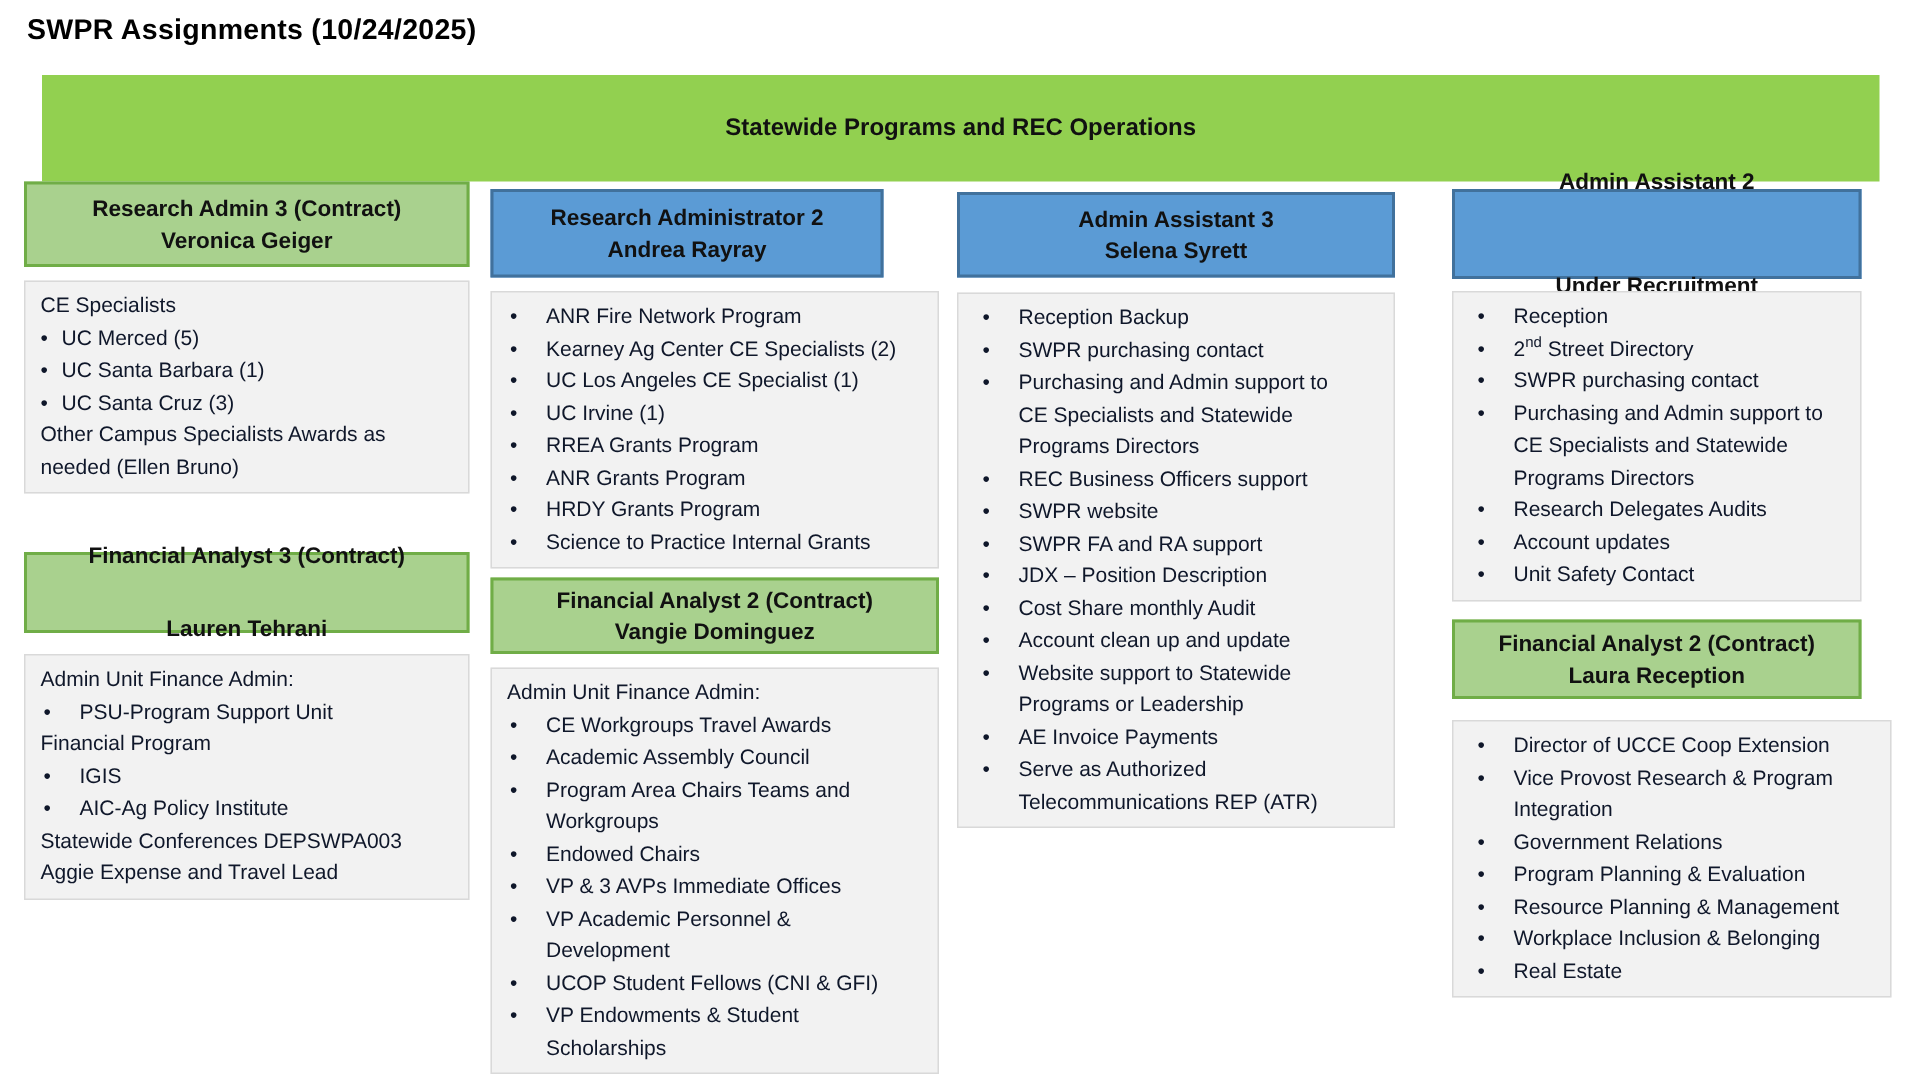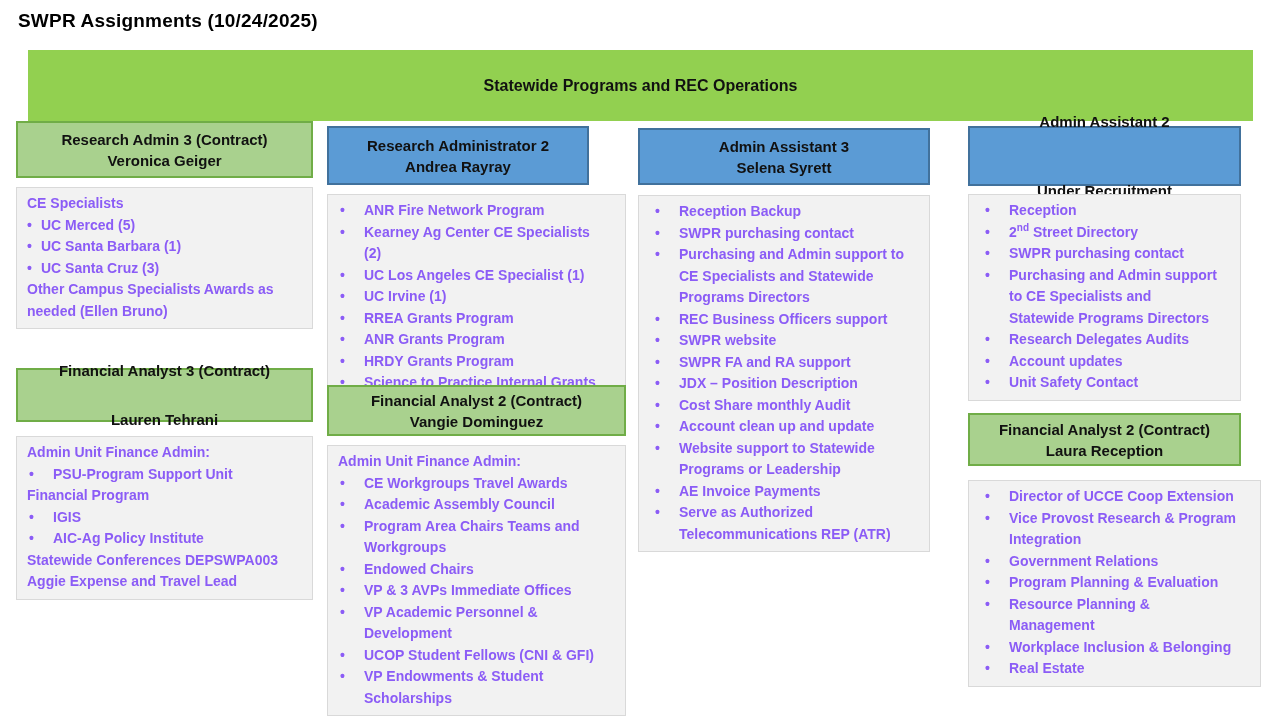--- a/index.html
+++ b/index.html
@@ -20,21 +20,21 @@
   .hdr{
     position:absolute;box-sizing:border-box;
     display:flex;flex-direction:column;align-items:center;justify-content:center;
     text-align:center;font-weight:bold;font-size:15px;line-height:21px;color:#111;
   }
   .hdr.green{background:var(--header-green);border:2px solid var(--header-green-border);}
   .hdr.blue{background:var(--header-blue);border:2px solid var(--header-blue-border);}
   .panel{
     position:absolute;box-sizing:border-box;
     background:var(--panel-gray);border:1px solid var(--panel-border);
-    padding:5px 23px 6px 10px;font-size:14px;line-height:21.5px;color:#8b5cf6;font-weight:bold;
+    padding:5px 23px 6px 10px;font-size:14px;line-height:21.5px;color:#0f172a;
   }
   .item{display:flex;}
   .blt{flex:0 0 auto;}
   .blt.tight{width:14px;}
   .blt.med{width:26px;padding-left:2px;box-sizing:border-box;}
   .blt.wide{width:30px;padding-left:6px;box-sizing:border-box;}
   .txt{flex:1 1 auto;}
   sup{font-size:10px;line-height:0;}
 </style>
 </head>

